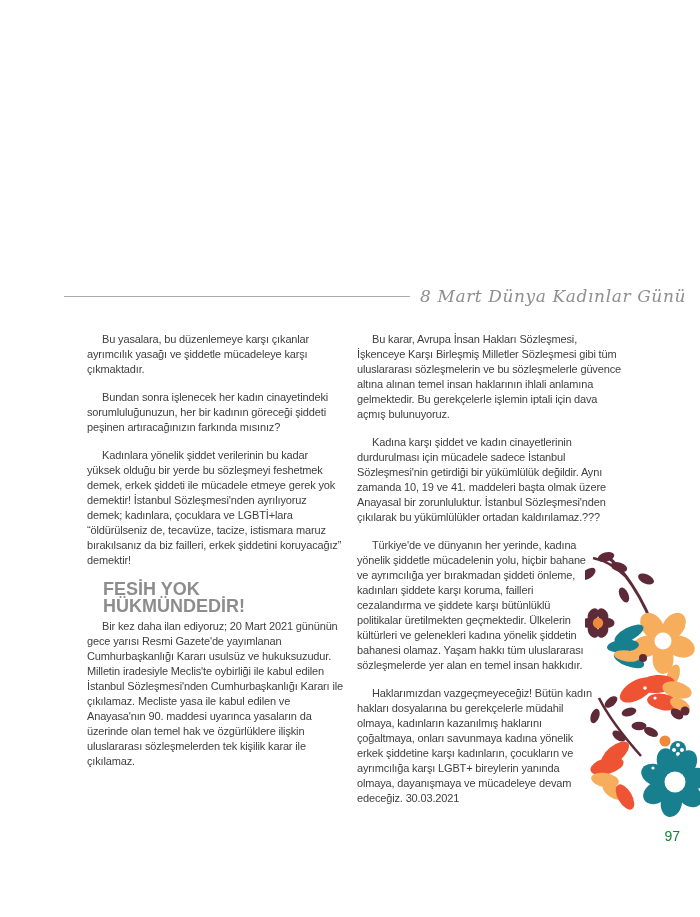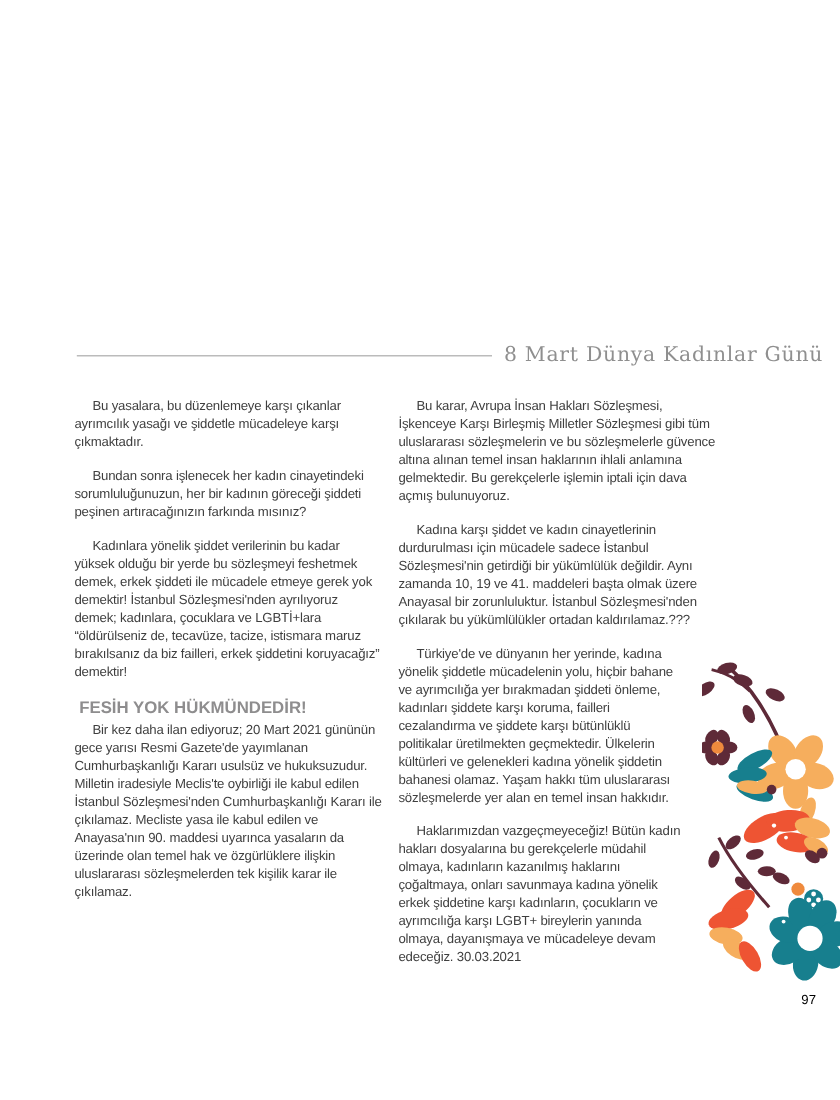--- a/index.html
+++ b/index.html
@@ -1,33 +1,33 @@
 <!DOCTYPE html>
 <html><head>
 <meta charset="utf-8">
 <style>
   html,body{margin:0;padding:0;background:#fff;}
   .page{position:relative;width:700px;height:917px;background:#ffffff;overflow:hidden;
         font-family:"Liberation Sans",sans-serif;}
   .headerband{position:absolute;left:64px;right:14px;top:284px;height:24px;
               display:flex;align-items:center;gap:10px;}
   .rule{flex:1;height:1px;background:#ababab;}
-  .script{font-family:"DejaVu Serif",serif;color:#8f8f8f;
+  .script{font-family:"DejaVu Serif",serif;font-style:italic;color:#8f8f8f;
           font-size:17px;letter-spacing:.6px;white-space:nowrap;font-weight:400;}
-  .columns{position:absolute;left:62px;top:332px;width:588px;display:flex;gap:14px;}
+  .columns{position:absolute;left:62px;top:332px;width:588px;display:flex;gap:14px;justify-content:center;}
   .col{font-size:11px;line-height:15px;color:#3f3f3f;letter-spacing:-.15px;text-align:left;}
   .col-left{width:256px;}
   .col-right{width:268px;}
   .col p{margin:0 0 13px 0;text-indent:15px;}
   .col p.cont{text-indent:0;}
-  h2.sec{margin:1px 0 4px 4px;font-size:14px;line-height:17px;color:#8e8d8e;
+  h2.sec{margin:1px 0 4px 16px;font-size:18px;line-height:17px;color:#8e8d8e;
          letter-spacing:0;font-weight:bold;}
   .spacer{float:right;width:30px;height:252px;}
   .flower{position:absolute;left:585px;top:550px;width:115px;height:285px;}
-  .pagenum{position:absolute;top:828px;right:20px;font-size:11px;color:#000000;}
+  .pagenum{position:absolute;top:828px;right:20px;font-size:14px;color:#15803d;}
   
   .c-mar{fill:#5E2A38;} .c-red{fill:#EE5433;} .c-apr{fill:#F6AE5D;}
   .c-tea{fill:#177F8E;} .c-org{fill:#EF8A3D;} .c-wht{fill:#ffffff;}
   .s-mar{stroke:#5E2A38;fill:none;}
 </style>
 </head>
 <body>
 
 <div class="page">
 

